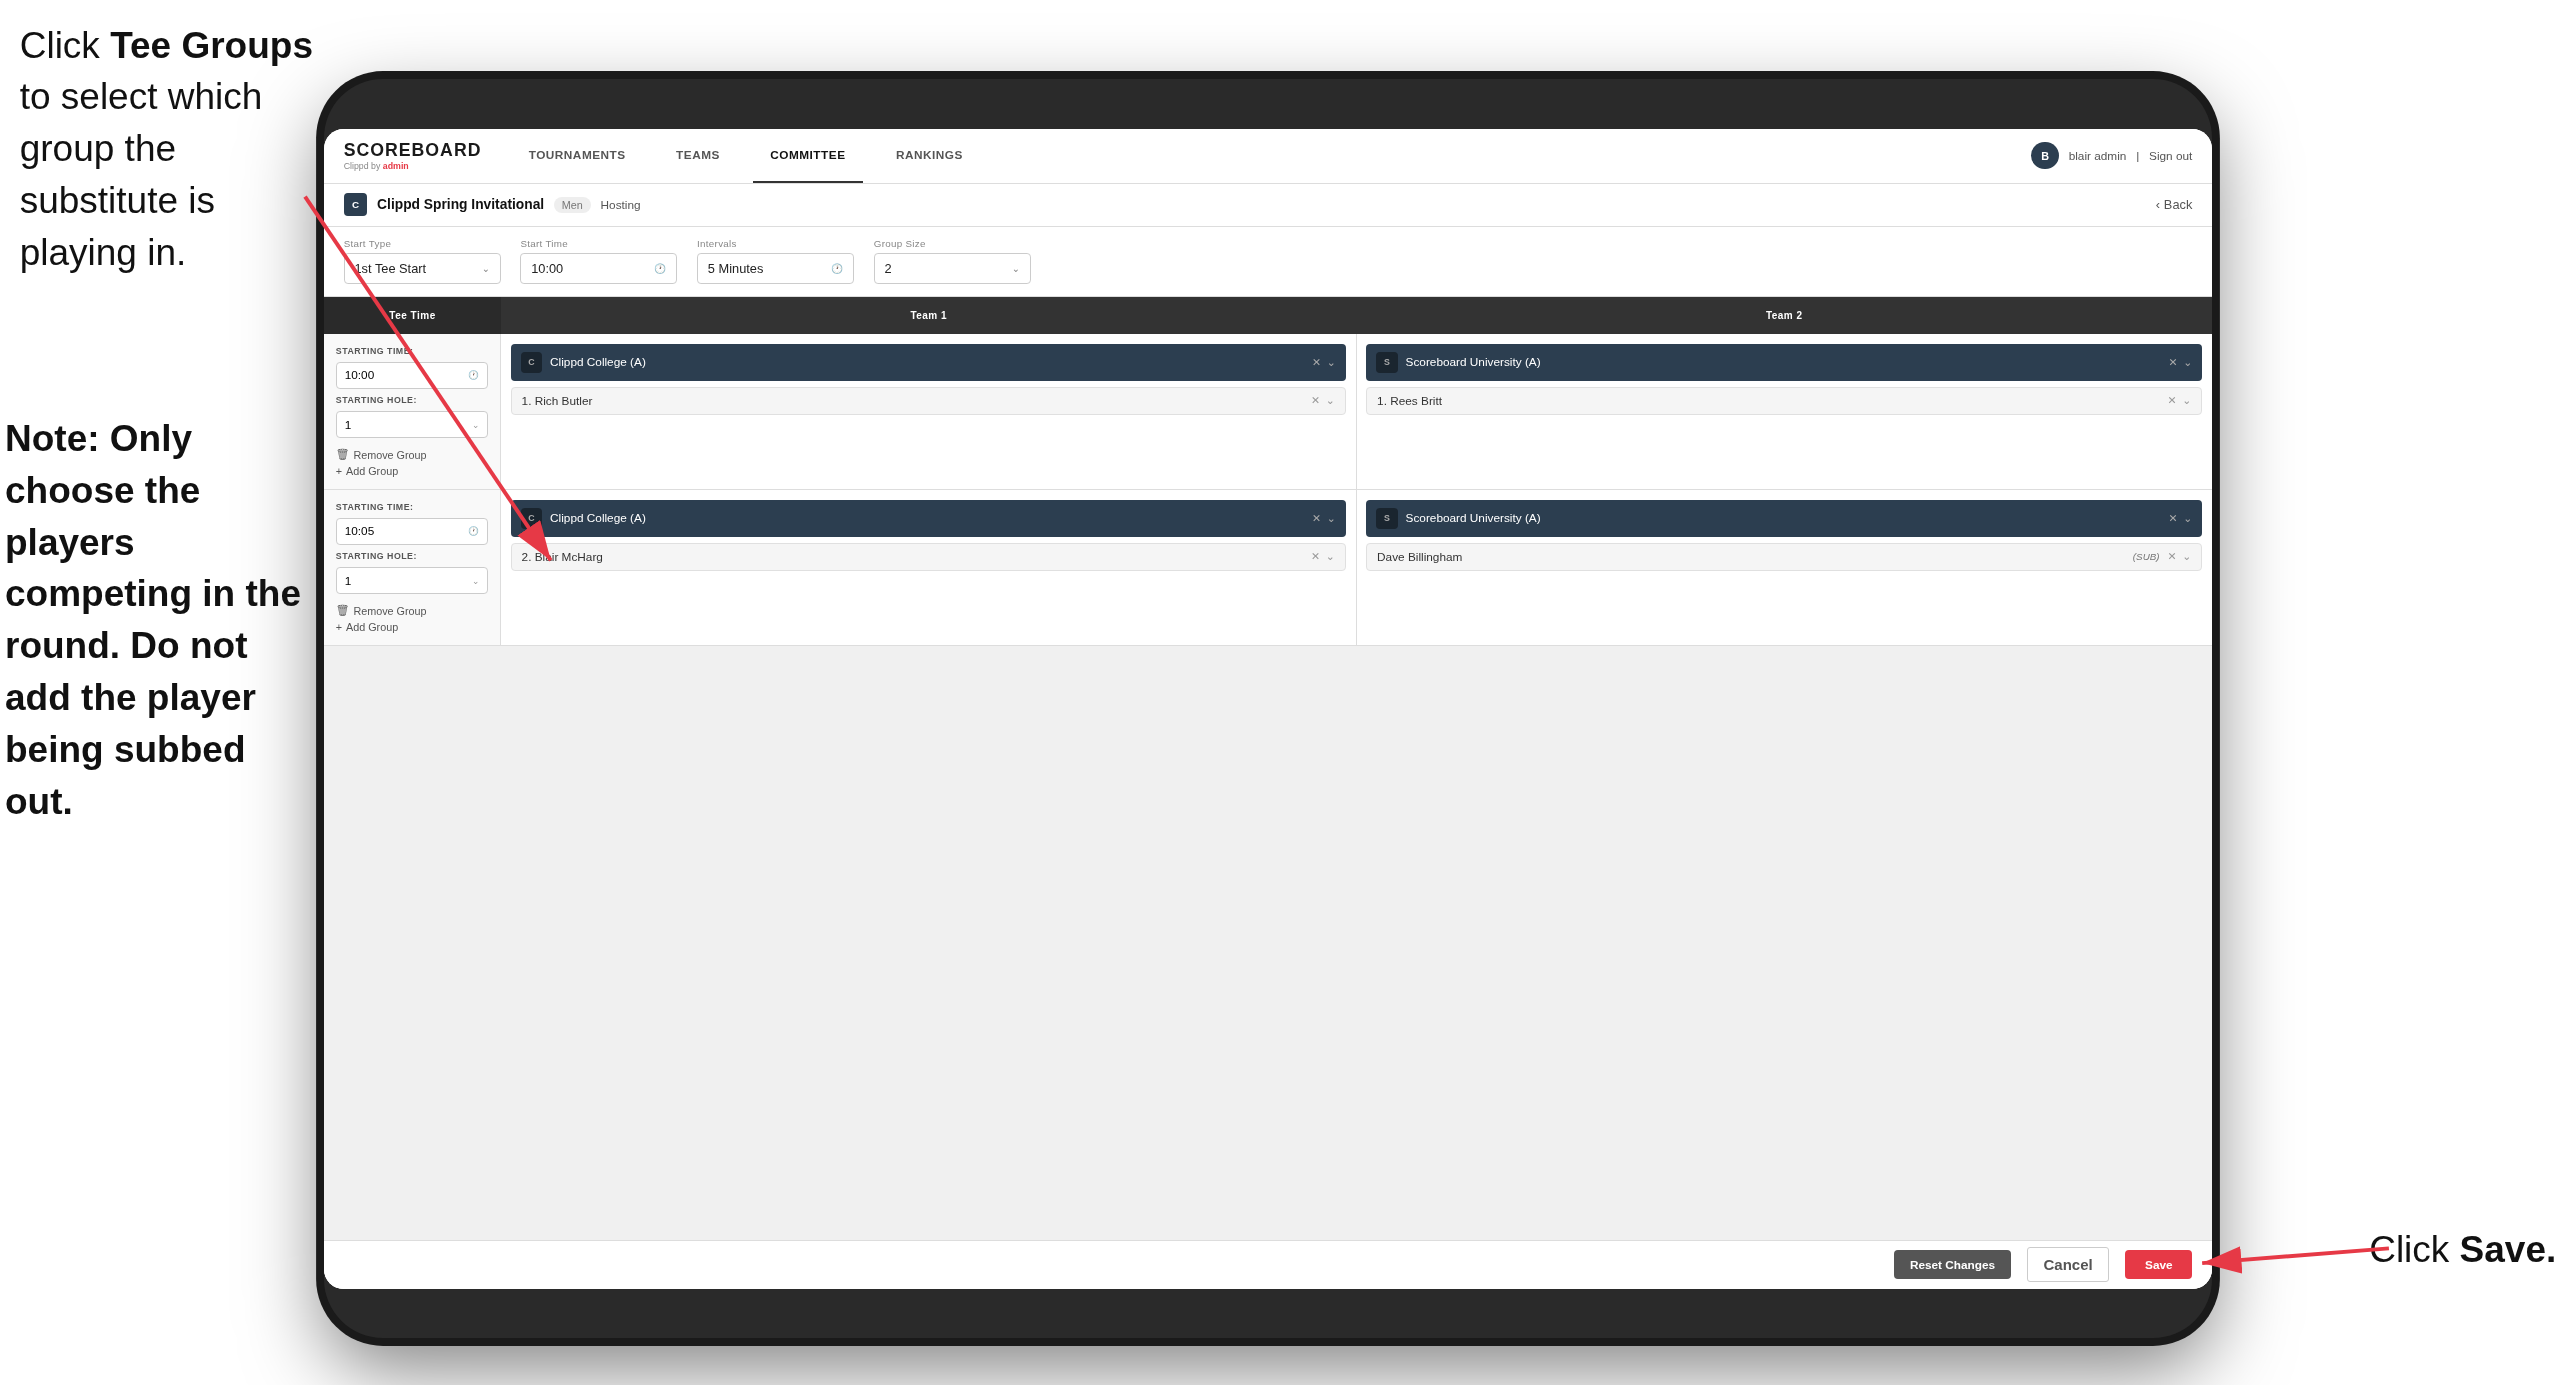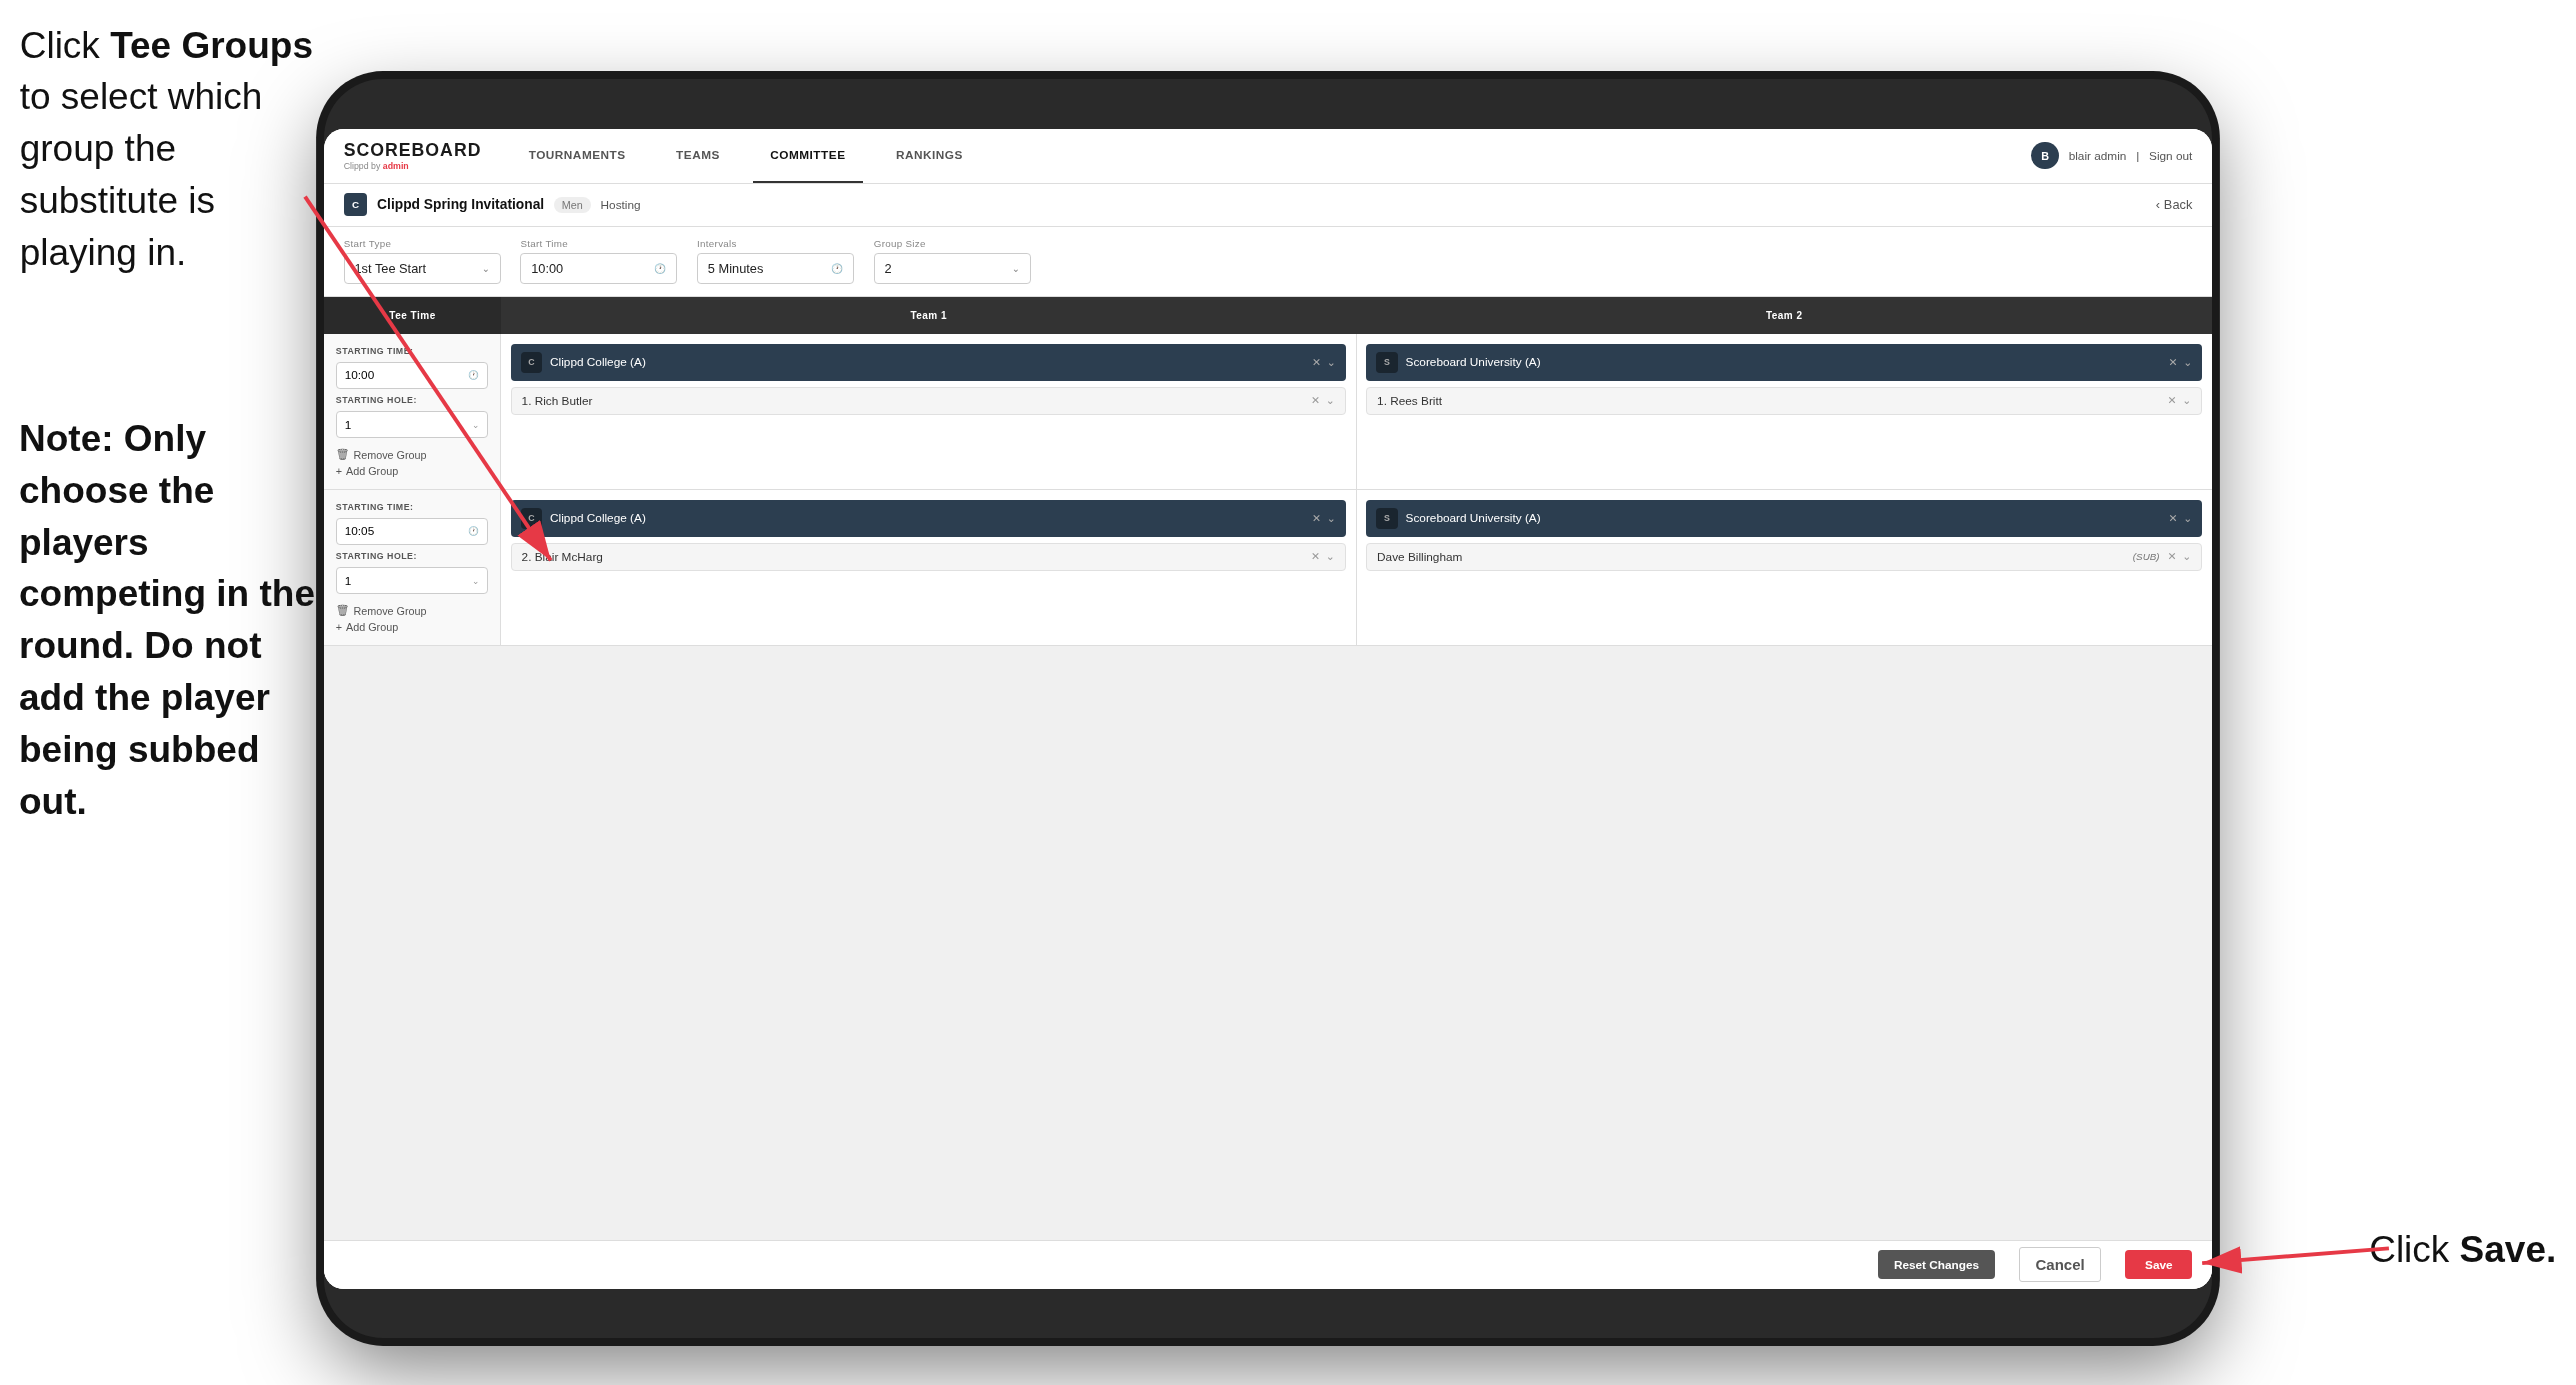--- a/index.html
+++ b/index.html
@@ -21,21 +21,21 @@
       line-height: 1.4;
       max-width: 305px;
       color: #111;
     }
     .instruction-text .bold { font-weight: 700; }
 
     
     .note-text {
       position: absolute;
       top: 413px;
-      left: 19px;
+      left: 5px;
       font-size: 37px;
       line-height: 1.4;
       max-width: 305px;
       color: #111;
     }
     .note-text .bold { font-weight: 700; }
 
     
     .click-save-label {
       position: absolute;
@@ -409,21 +409,21 @@
 
     
     .footer-bar {
       background: #fff;
       border-top: 1px solid #ddd;
       height: 49px;
       display: flex;
       align-items: center;
       justify-content: flex-end;
       padding: 0 19.7px;
-      gap: 24px;
+      gap: 16px;
       flex-shrink: 0;
       margin-top: 29px;
     }
     .btn-reset {
       padding: 7.9px 15.7px;
       background: #555;
       color: #fff;
       border: none;
       border-radius: 3.9px;
       font-size: 11.8px;

